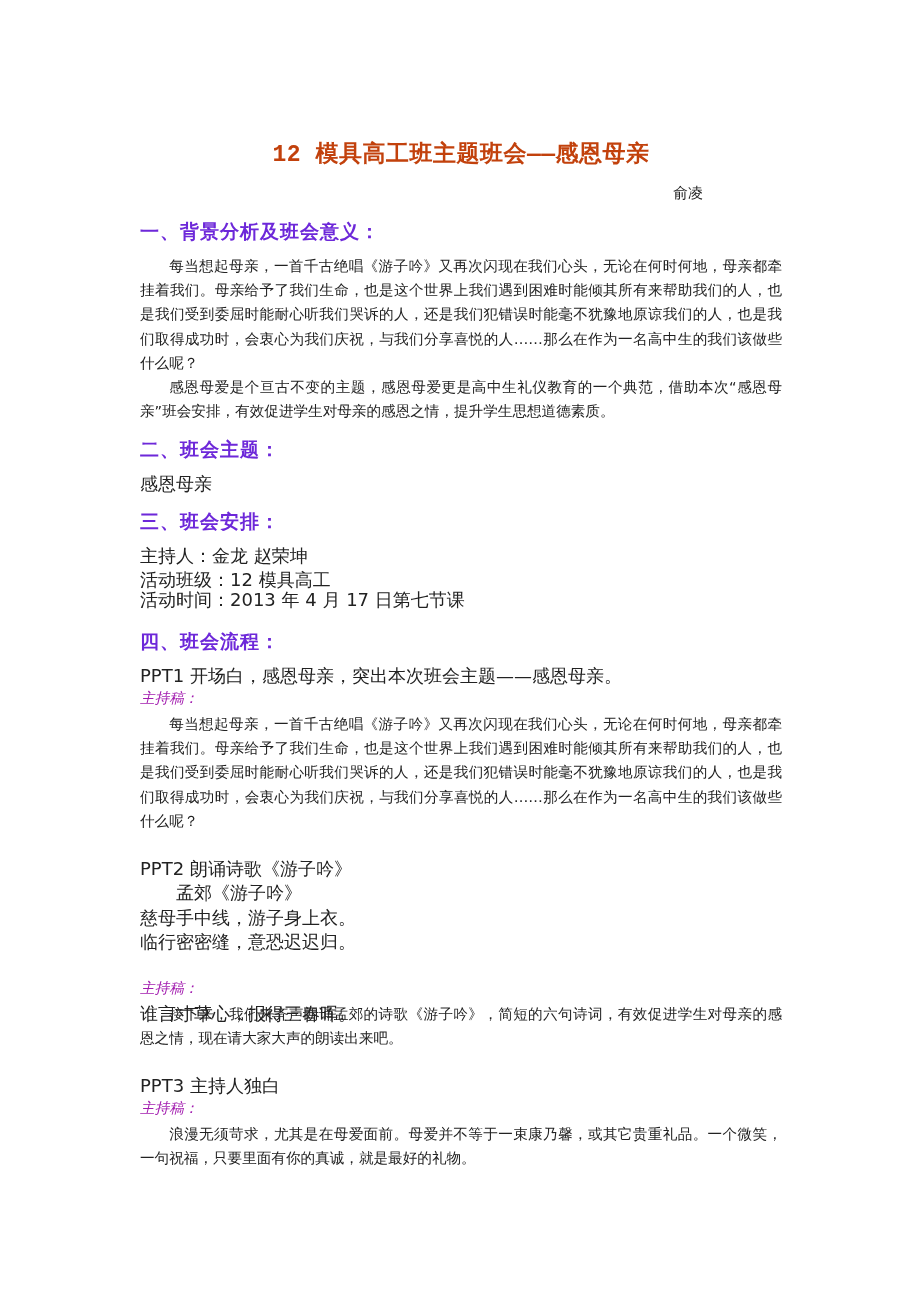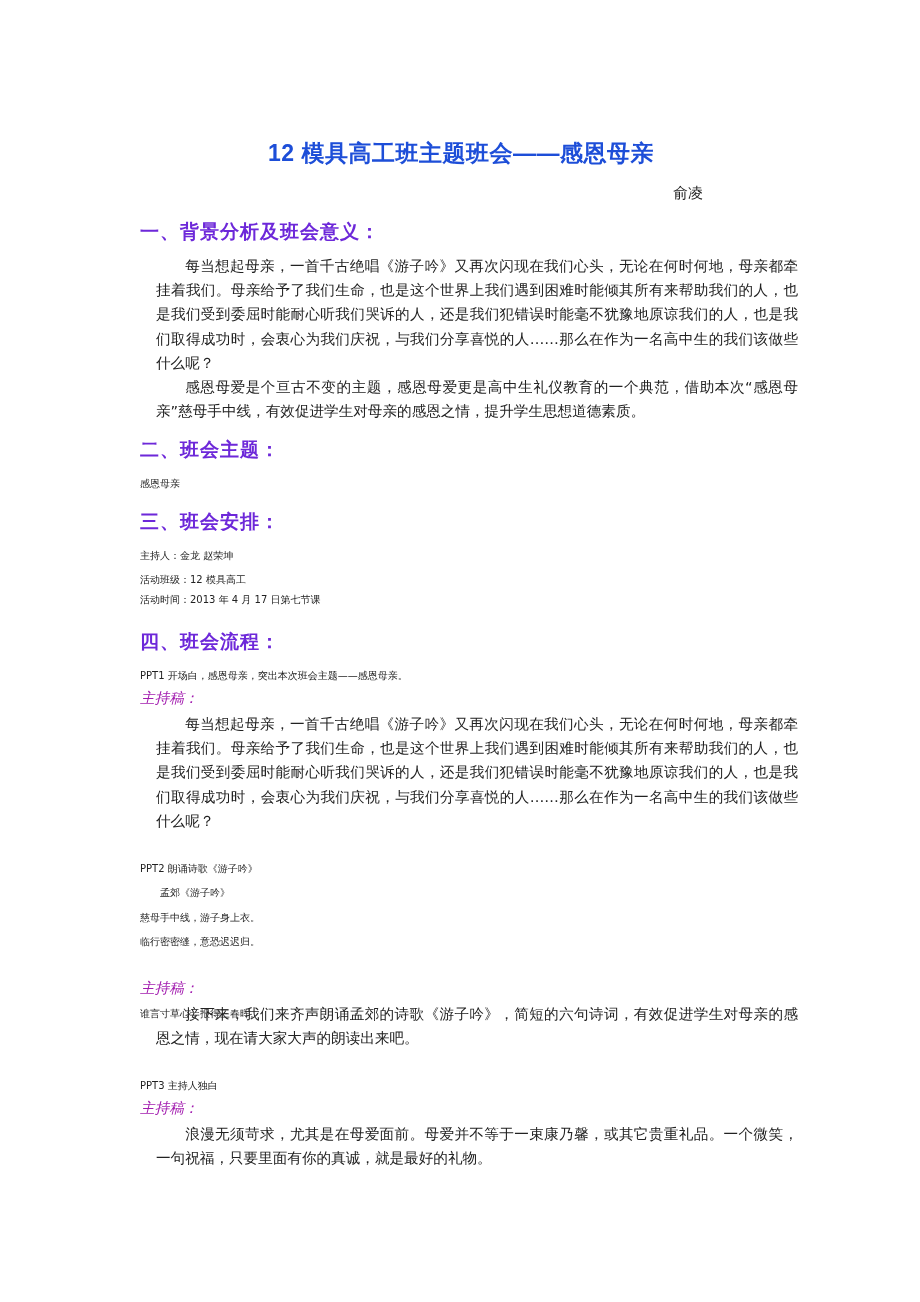--- a/index.html
+++ b/index.html
@@ -1,39 +1,39 @@
 <!DOCTYPE html>
 <html><head>
 <meta charset="utf-8">
 <style>
   html, body { margin: 0; padding: 0; background: #ffffff; }
   body { width: 920px; height: 1302px; position: relative; overflow: hidden;
          font-family: "DejaVu Sans", "Liberation Sans", sans-serif; color: #222; }
   .page { position: absolute; left: 140px; top: 0; width: 642px; }
   .title { position: absolute; left: 0; width: 642px; top: 138px; text-align: center;
-           font-family: Liberation Sans, sans-serif; font-weight: bold;
-           font-size: 23px; color: #1d4ed8; letter-spacing: 0.5px; }
+           font-family: Liberation Mono, monospace; font-weight: bold;
+           font-size: 23px; color: #c2410c; letter-spacing: 0.5px; }
   .author { position: absolute; top: 184px; left: 533px; font-size: 15px; color: #222; }
   .h { position: absolute; left: 0; font-weight: bold; font-size: 19px; color: #6d28d9; letter-spacing: 1px; }
   .p { position: absolute; left: 0; width: 642px; font-size: 14.6px; line-height: 24.2px;
        text-align: justify; text-align-last: left; color: #222; }
-  .indent { text-indent: 2em; margin-left: 16px; }
-  .line { position: absolute; left: 0; font-size: 10px; line-height: 24px; color: #222; white-space: nowrap; }
+  .indent { text-indent: 2em; }
+  .line { position: absolute; left: 0; font-size: 18px; line-height: 24px; color: #222; white-space: nowrap; }
   .script-label { position: absolute; left: 0; font-style: italic; font-size: 14.6px; color: #a21caf; }
 </style>
 </head>
 <body>
 
 <div class="page">
   <div class="title">12 模具高工班主题班会——感恩母亲</div>
   <div class="author">俞凌</div>
 
   <div class="h" style="top:219px">一、背景分析及班会意义：</div>
   <div class="p indent" style="top:254px">每当想起母亲，一首千古绝唱《游子吟》又再次闪现在我们心头，无论在何时何地，母亲都牵挂着我们。母亲给予了我们生命，也是这个世界上我们遇到困难时能倾其所有来帮助我们的人，也是我们受到委屈时能耐心听我们哭诉的人，还是我们犯错误时能毫不犹豫地原谅我们的人，也是我们取得成功时，会衷心为我们庆祝，与我们分享喜悦的人……那么在作为一名高中生的我们该做些什么呢？</div>
-  <div class="p indent" style="top:375px">感恩母爱是个亘古不变的主题，感恩母爱更是高中生礼仪教育的一个典范，借助本次“感恩母亲”慈母手中线，有效促进学生对母亲的感恩之情，提升学生思想道德素质。</div>
+  <div class="p indent" style="top:375px">感恩母爱是个亘古不变的主题，感恩母爱更是高中生礼仪教育的一个典范，借助本次“感恩母亲”班会安排，有效促进学生对母亲的感恩之情，提升学生思想道德素质。</div>
 
   <div class="h" style="top:437px">二、班会主题：</div>
   <div class="line" style="top:472px">感恩母亲</div>
 
   <div class="h" style="top:509px">三、班会安排：</div>
   <div class="line" style="top:544px">主持人：金龙  赵荣坤</div>
   <div class="line" style="top:568px">活动班级：12 模具高工</div>
   <div class="line" style="top:588px">活动时间：2013 年 4 月 17 日第七节课</div>
 
   <div class="h" style="top:629px">四、班会流程：</div>

